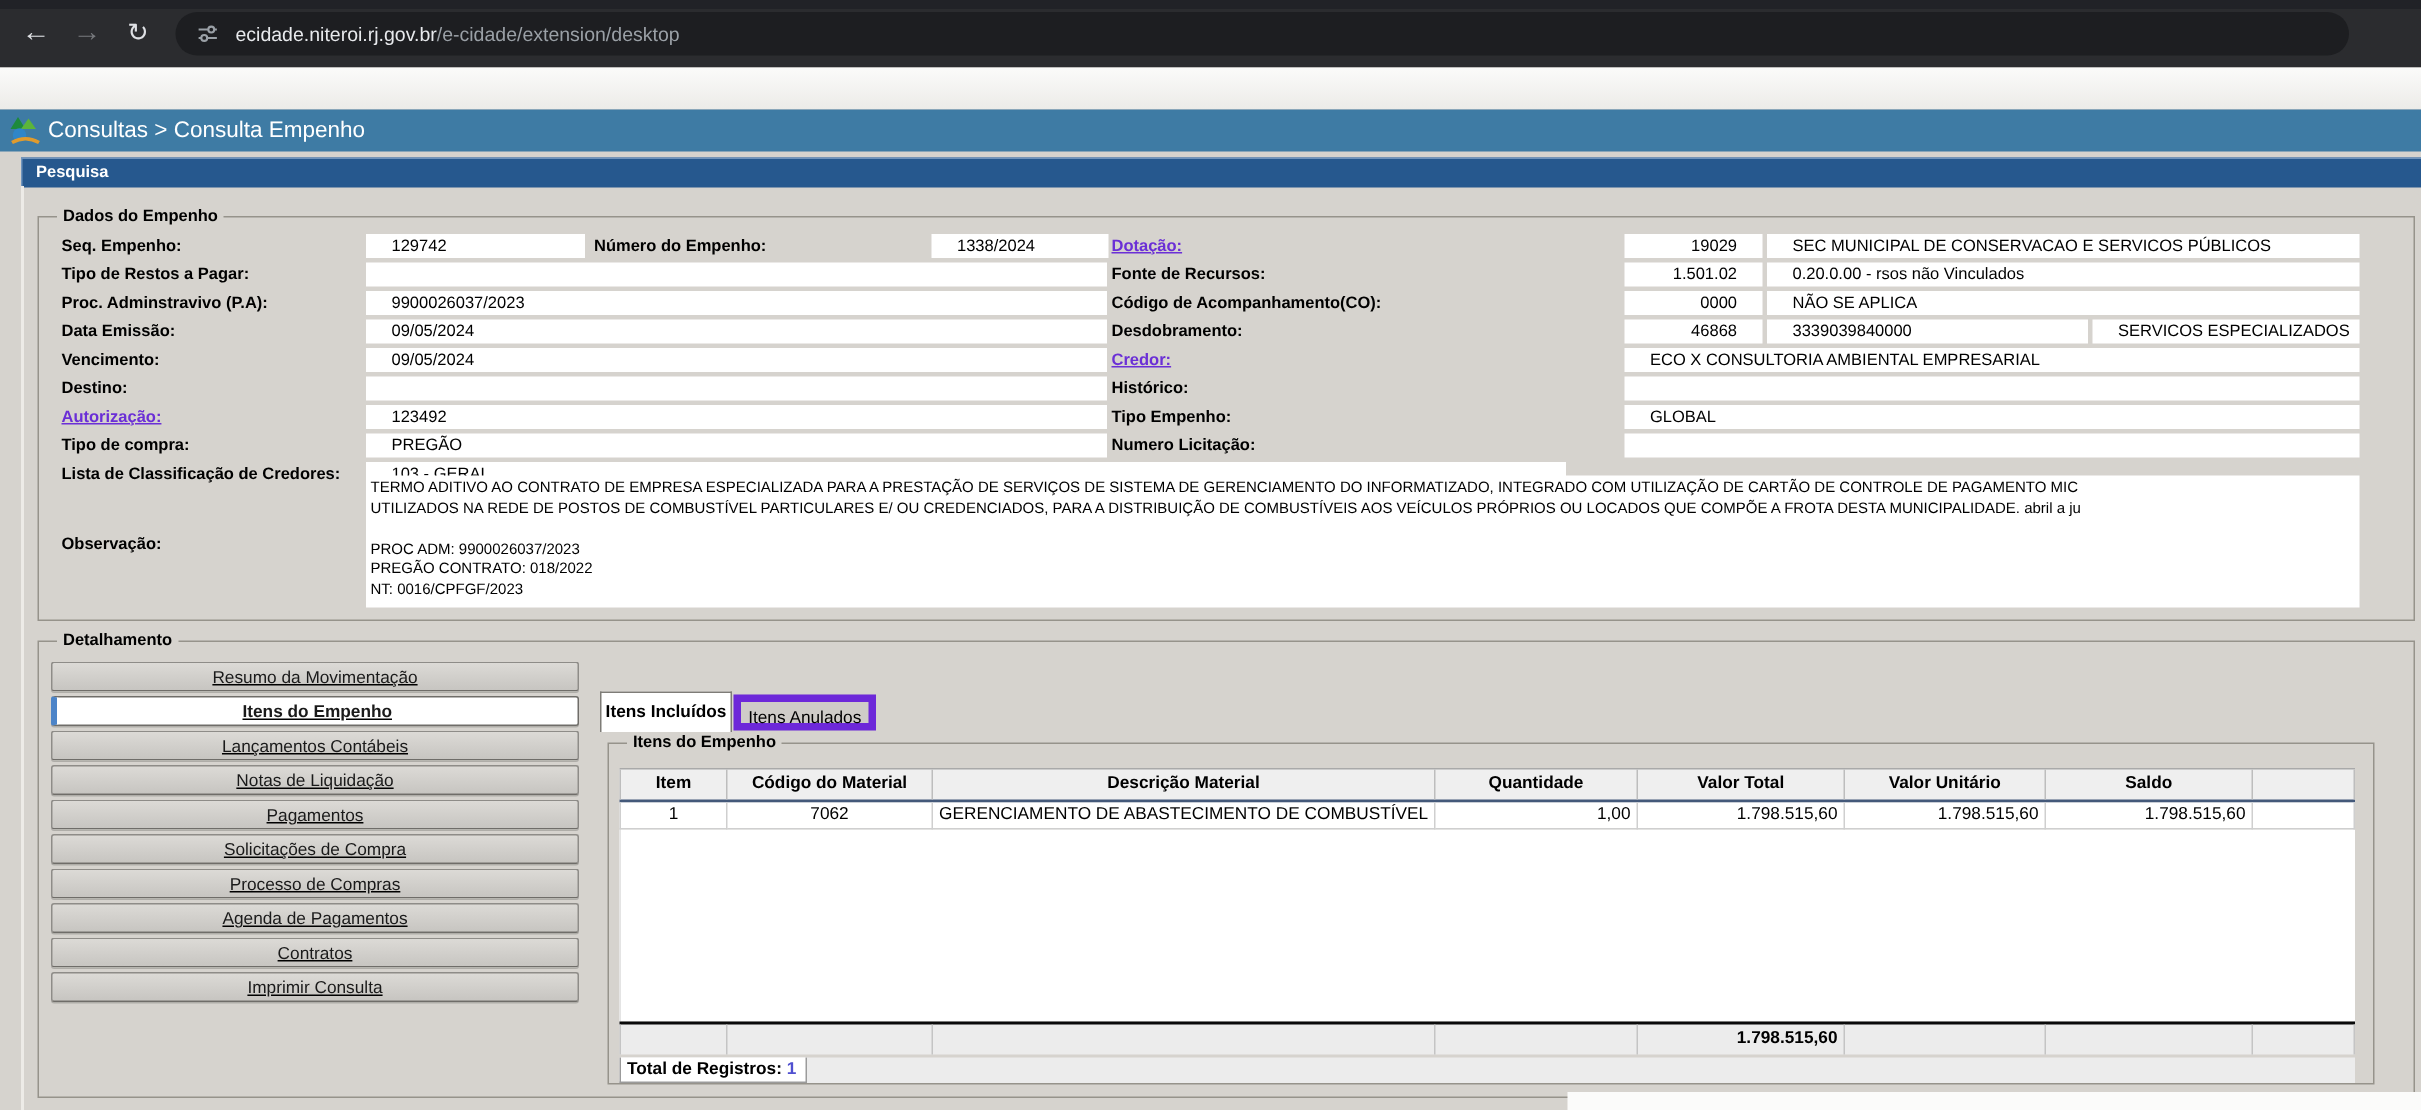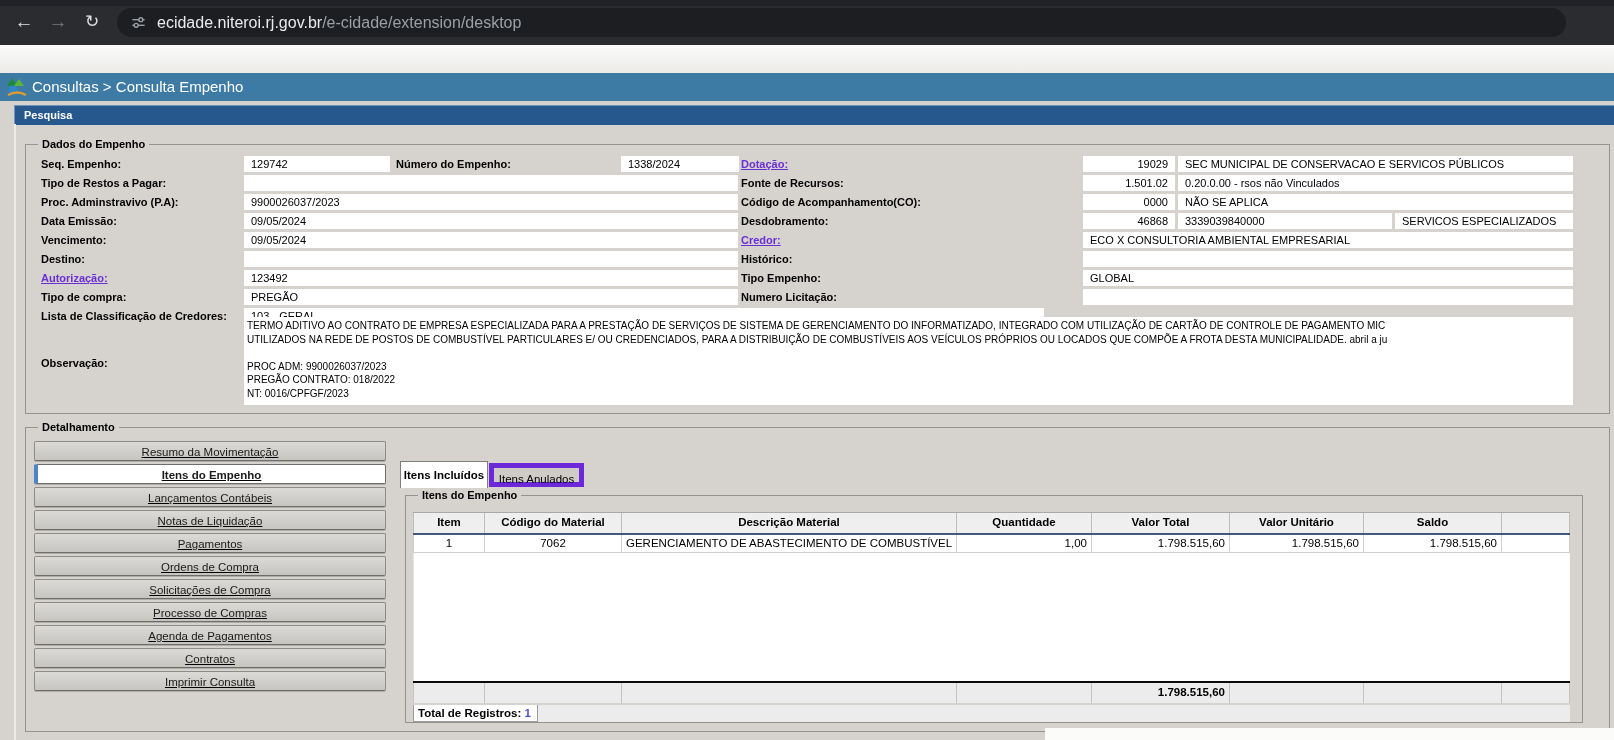--- a/index.html
+++ b/index.html
@@ -8,21 +8,21 @@
 
   
   .chrome{position:absolute;left:0;top:0;width:1614px;height:45px;background:#2b2c2f;}
   .chrome-topstrip{position:absolute;left:0;top:0;width:100%;height:6px;background:#212227;}
   .nav-btn{position:absolute;top:6px;width:32px;height:32px;line-height:32px;text-align:center;
            font-size:19px;color:#dfe1e5;border-radius:16px;}
   .nav-btn.dim{color:#77797d;}
   .url-pill{position:absolute;left:117px;top:8px;width:1449px;height:29px;border-radius:15px;
             background:#1d1e21;}
   .tune-ico{position:absolute;left:14px;top:7px;}
-  .url-text{position:absolute;left:40px;top:0;height:29px;line-height:29px;font-size:16px;
+  .url-text{position:absolute;left:40px;top:0;height:29px;line-height:29px;font-size:13px;
             white-space:nowrap;}
   .url-domain{color:#e8eaed;}
   .url-path{color:#9aa0a6;}
 
   
   .light-band{position:absolute;left:0;top:45px;width:1614px;height:28px;
               background:linear-gradient(#fbfbfa,#ecebe8);border-bottom:1px solid #cfccc6;}
 
   
   .page-header{position:absolute;left:0;top:73px;width:1614px;height:28px;background:#3e7ba4;}
@@ -44,21 +44,21 @@
   #fs-dados{left:25px;top:144px;width:1583px;height:268px;}
   #fs-detalhamento{left:25px;top:427px;width:1583px;height:303px;}
   #fs-itens{position:absolute;left:379px;top:67px;width:1176px;height:226px;
             border:1px solid #96938b;}
   #fs-itens .legend{background:#d6d3ce;}
 
   
   .frow{position:absolute;left:0;width:100%;height:19px;}
   .lab{position:absolute;font-size:11px;font-weight:bold;color:#000;line-height:19px;white-space:nowrap;}
   .box{position:absolute;top:1px;height:16px;line-height:16px;background:#fff;font-size:11px;
-       color:#000;padding:0 7px;overflow:hidden;white-space:nowrap;box-sizing:border-box;}
+       color:#000;padding:0 17px;overflow:hidden;white-space:nowrap;box-sizing:border-box;}
   .box.num{text-align:right;}
   .lnk{color:#6b2fd6;text-decoration:underline;cursor:pointer;}
 
   .obs-box{position:absolute;left:218px;top:172px;width:1329px;height:88px;background:#fff;
            font-size:10px;line-height:13.5px;padding:2px 3px;box-sizing:border-box;
            white-space:pre-line;overflow:hidden;}
   .obs-lab{position:absolute;left:15px;top:212px;font-size:11px;font-weight:bold;}
 
   
   #side-buttons{position:absolute;left:8px;top:13px;width:352px;text-decoration:underline;}
@@ -224,21 +224,20 @@
 
 <div class="fieldset" id="fs-detalhamento">
   <span class="legend">Detalhamento</span>
 
   <div id="side-buttons">
       <div class="side-btn">Resumo da Movimentação</div>
       <div class="side-btn active">Itens do Empenho</div>
       <div class="side-btn">Lançamentos Contábeis</div>
       <div class="side-btn">Notas de Liquidação</div>
       <div class="side-btn">Pagamentos</div>
-      <div class="side-btn">Ordens de Compra</div>
       <div class="side-btn">Solicitações de Compra</div>
       <div class="side-btn">Processo de Compras</div>
       <div class="side-btn">Agenda de Pagamentos</div>
       <div class="side-btn">Contratos</div>
       <div class="side-btn">Imprimir Consulta</div>
     </div>
 
   <div class="tab" id="tab-incluidos">Itens Incluídos</div>
   <div class="tab" id="tab-anulados">Itens Anulados</div>
 

